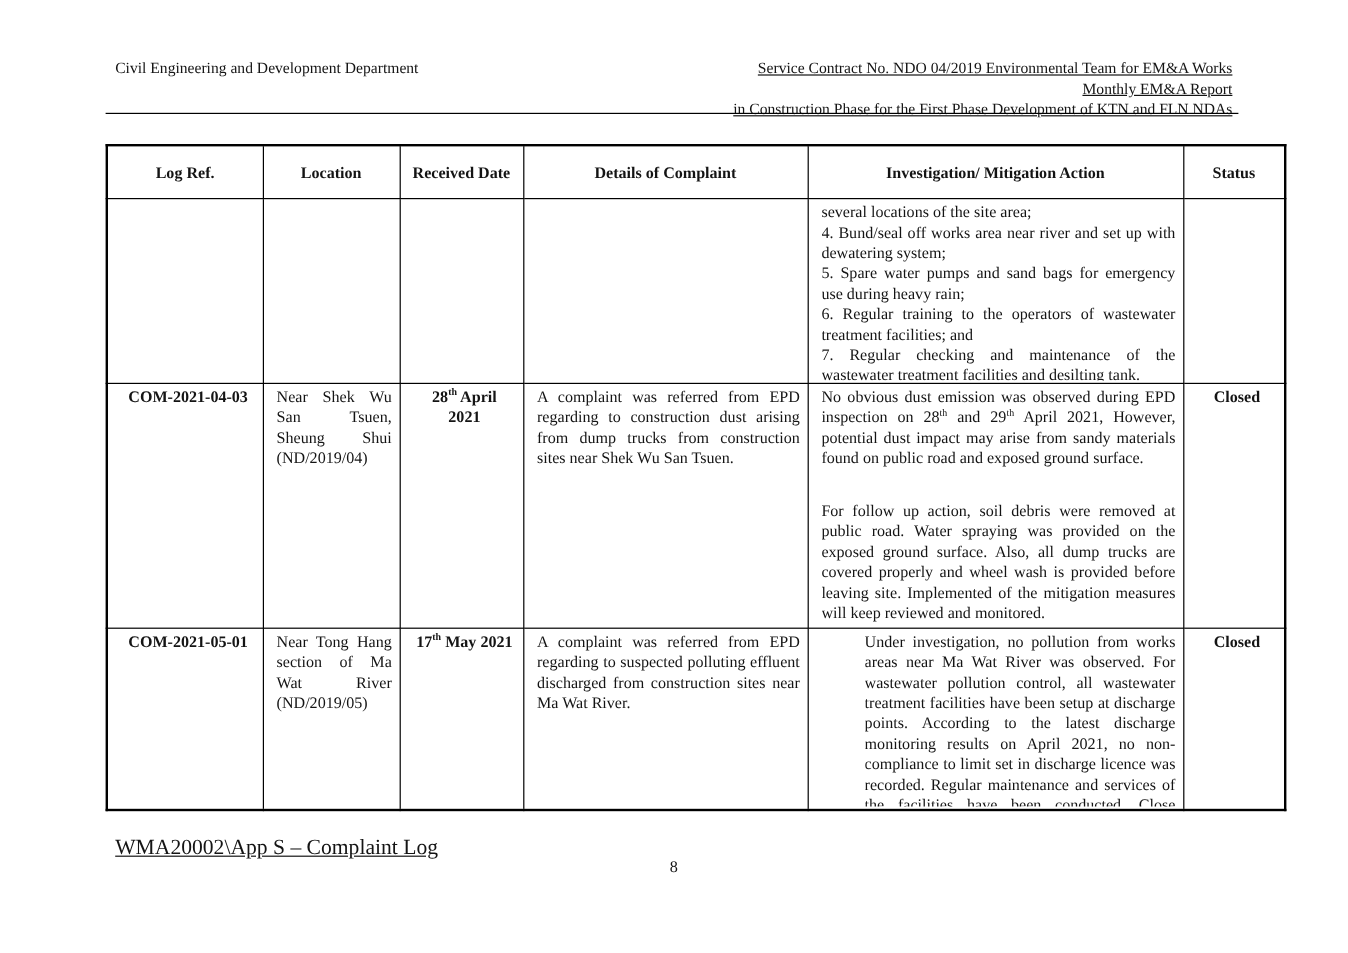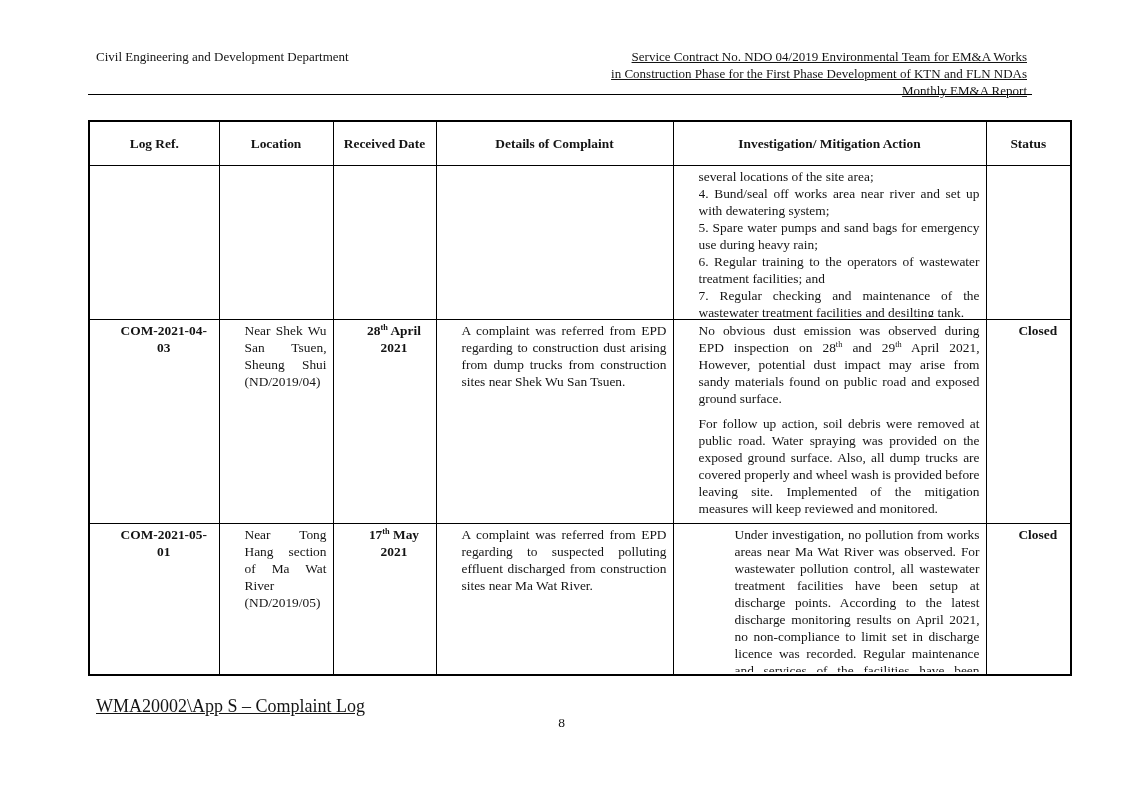--- a/index.html
+++ b/index.html
@@ -29,34 +29,34 @@
   
   .tbl-wrap { position: absolute; left: 88px; top: 120px; width: 982px; }
   table.log {
     border-collapse: collapse; table-layout: fixed; width: 982px;
     border: 2px solid #000;
     font-size: 13.4px; line-height: 17px;
   }
   table.log th, table.log td {
     border: 1.5px solid #000;
     vertical-align: top;
-    padding: 2px 6px 2px 25px;
+    padding: 2px 6px 2px 11px;
     overflow: hidden;
   }
   table.log thead th {
     font-weight: bold; text-align: center; vertical-align: middle;
     height: 44px; padding: 2px 5px;
     border-bottom: 1.8px solid #000;
   }
   td.c { text-align: center; font-weight: bold; }
   td.j { text-align: justify; }
   .clip1 { height: 149px; overflow: hidden; }
   .clip2 { height: 199px; overflow: hidden; }
   .clip3 { height: 146px; overflow: hidden; margin-left: 36px; }
-  .para-gap { margin-bottom: 8px; }
+  .para-gap { margin-bottom: 27px; }
   tr.r1 td { height: 153px; }
   tr.r2 td { height: 203px; }
   tr.r3 td { height: 150px; }
   sup { font-size: 0.62em; vertical-align: super; line-height: 0; }
 
   
   .ftr-ref {
     position: absolute; left: 96px; top: 698px;
     font-size: 18px; line-height: 17px; white-space: nowrap; text-decoration: underline;
   }
@@ -66,22 +66,22 @@
   }
 </style>
 </head>
 <body>
 
 <div class="page">
 
   <div class="hdr-left">Civil Engineering and Development Department</div>
   <div class="hdr-right">
     <div>Service Contract No. NDO 04/2019 Environmental Team for EM&amp;A Works</div>
+    <div>Monthly EM&amp;A Report</div>
     <div>in Construction Phase for the First Phase Development of KTN and FLN NDAs</div>
-    <div>Monthly EM&amp;A Report</div>
   </div>
   <div class="hdr-rule"></div>
 
   <div class="tbl-wrap">
     <table class="log">
       <colgroup>
         <col style="width:130px">
           <col style="width:114px">
           <col style="width:103px">
         <col style="width:237px">

